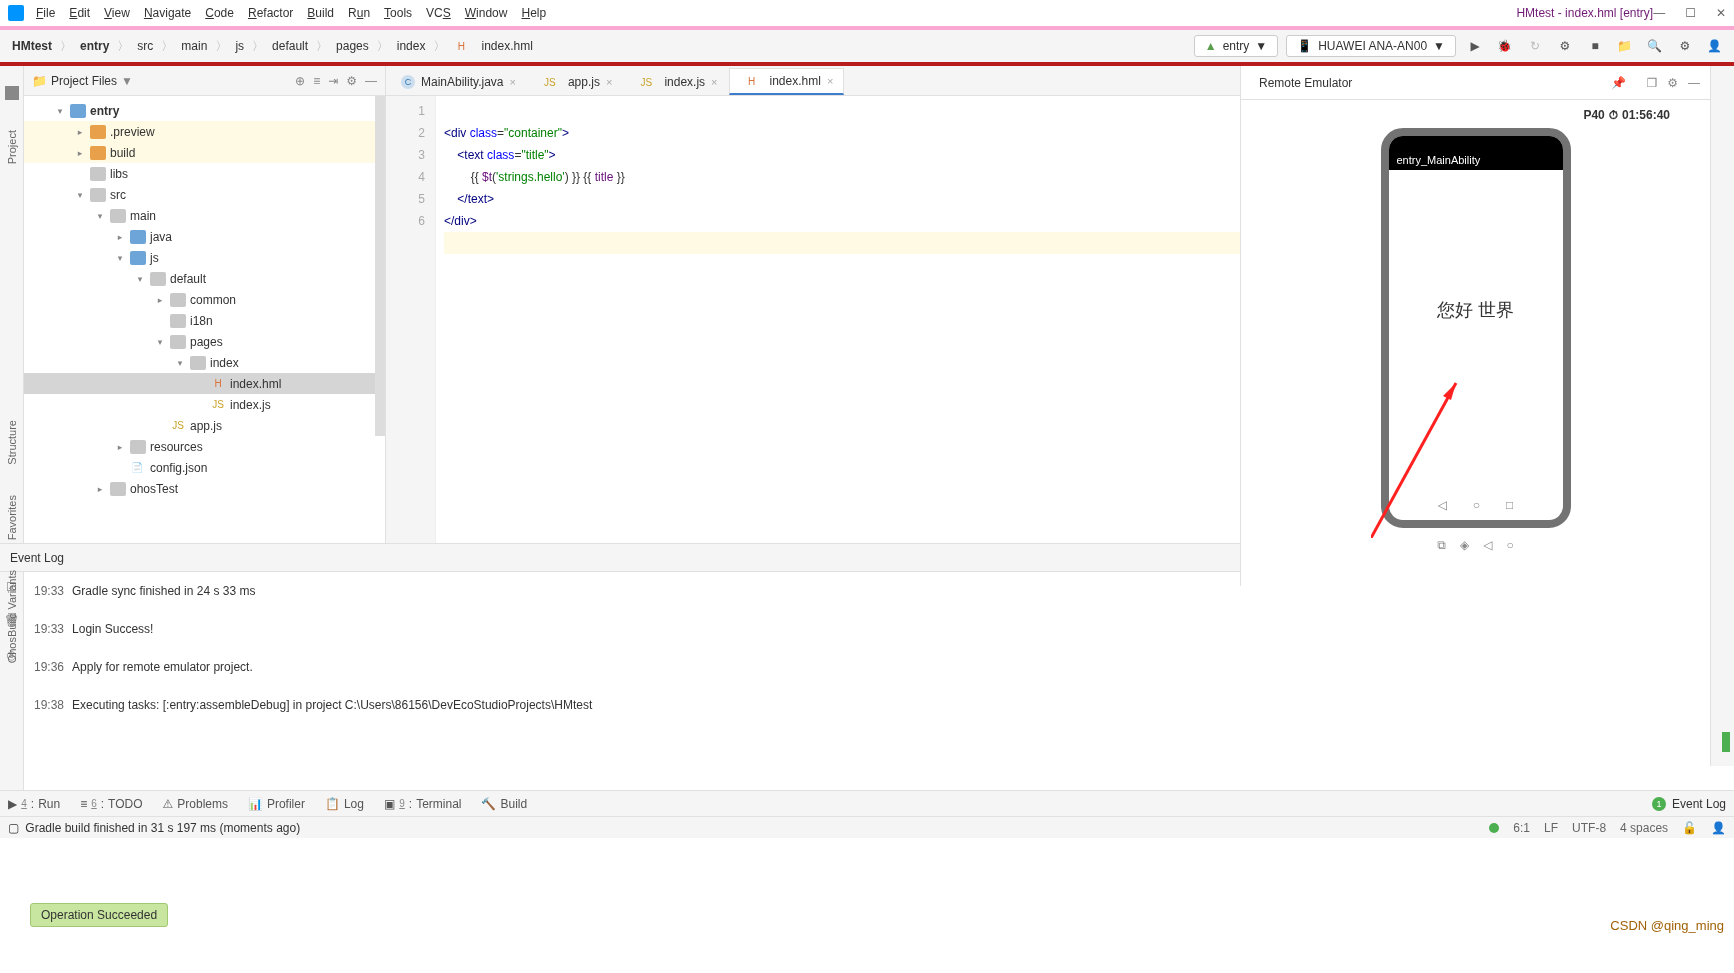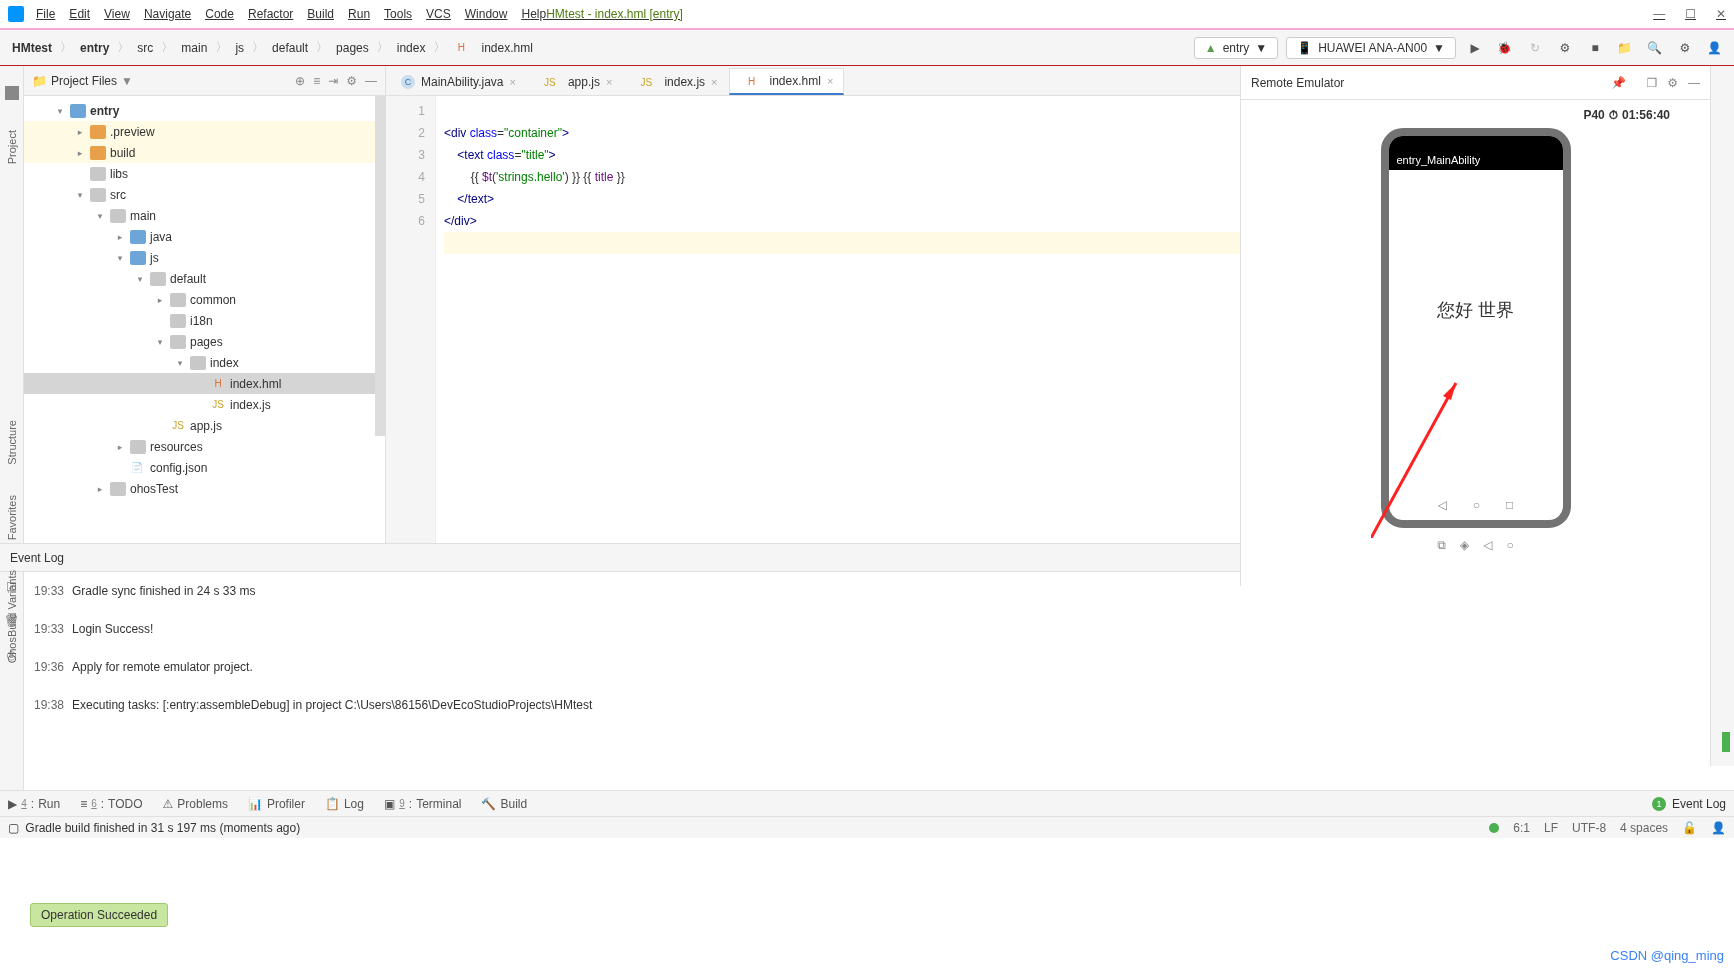--- a/index.html
+++ b/index.html
@@ -1,24 +1,24 @@
 <!DOCTYPE html>
 <html><head>
 <meta charset="utf-8">
 <style>
 * { margin: 0; padding: 0; box-sizing: border-box; font-family: "Segoe UI", Arial, sans-serif; font-size: 12px; }
 body { background: #fff; color: #333; overflow: hidden; width: 1734px; height: 973px; }
-.menubar { height: 30px; display: flex; align-items: center; padding: 0 8px; border-bottom: 2px solid #f9a8d4; text-decoration: underline; }
+.menubar { height: 30px; display: flex; align-items: center; padding: 0 8px; border-bottom: 4px solid #f9a8d4; }
 .logo { width: 16px; height: 16px; background: #0094ff; margin-right: 12px; border-radius: 2px; }
 .menu-items { display: flex; gap: 14px; }
 .menu-item { cursor: pointer; }
 .menu-item u { text-decoration: underline; }
-.title-center { flex: 1; text-align: left; color: #4d7c0f; }
+.title-center { flex: 1; text-align: right; color: #701a75; }
 .win-controls { display: flex; gap: 20px; color: #666; }
-.toolbar { height: 36px; display: flex; align-items: center; padding: 0 8px; border-bottom: 1px solid #b91c1c; background: #f5f5f5; }
+.toolbar { height: 36px; display: flex; align-items: center; padding: 0 8px; border-bottom: 4px solid #b91c1c; background: #f5f5f5; }
 .breadcrumbs { display: flex; align-items: center; gap: 4px; flex: 1; }
 .crumb { padding: 2px 4px; }
 .crumb.bold { font-weight: bold; }
 .crumb-sep { color: #aaa; }
 .toolbar-right { display: flex; align-items: center; gap: 8px; }
 .dropdown { border: 1px solid #ccc; background: #fff; padding: 3px 10px; border-radius: 3px; display: flex; align-items: center; gap: 6px; }
 .icon-btn { width: 22px; height: 22px; display: flex; align-items: center; justify-content: center; color: #555; cursor: pointer; }
 .icon-btn.gray { color: #bbb; }
 .main-area { display: flex; height: 477px; }
 .left-gutter { width: 24px; background: #f5f5f5; border-right: 1px solid #e0e0e0; display: flex; flex-direction: column; align-items: center; padding-top: 20px; gap: 30px; }
@@ -48,21 +48,21 @@
 .code-area { flex: 1; display: flex; font-family: "Consolas", monospace; font-size: 13px; }
 .gutter { width: 50px; background: #f5f5f5; text-align: right; padding: 4px 10px 0 0; color: #aaa; border-right: 1px solid #eee; line-height: 22px; }
 .code { flex: 1; padding: 4px 8px; line-height: 22px; white-space: pre; }
 .code .current-line { background: #fffae3; display: block; }
 .t-tag { color: #000080; }
 .t-attr { color: #0000ff; }
 .t-str { color: #008000; }
 .t-var { color: #660e7a; }
 .emulator-panel { width: 470px; border-left: 1px solid #e0e0e0; display: flex; flex-direction: column; position: absolute; right: 24px; top: 66px; height: 520px; background: #fff; }
 .emu-header { height: 34px; display: flex; align-items: center; padding: 0 10px; border-bottom: 1px solid #e0e0e0; }
-.emu-header .t { flex: 1; }
+.emu-header .t { flex: 1; margin-left: 8px; }
 .emu-header .ico { margin-left: 10px; color: #888; cursor:pointer; }
 .emu-header .stop { width:14px; height:14px; background:#e84e40; }
 .emu-info { text-align: right; padding: 6px 40px; font-weight: bold; font-size: 14px; }
 .phone-wrap { flex: 1; display: flex; flex-direction: column; align-items: center; position: relative; }
 .phone { width: 190px; height: 400px; border: 8px solid #737373; border-radius: 22px; background: #fff; overflow: hidden; position: relative; }
 .phone-status { height: 14px; background: #000; }
 .phone-title { background: #000; color: #fff; font-size: 11px; padding: 4px 8px; }
 .phone-content { display: flex; align-items: center; justify-content: center; height: 280px; font-size: 18px; }
 .phone-nav { position: absolute; bottom: 8px; width: 100%; display: flex; justify-content: center; gap: 26px; color: #888; font-size: 10px; }
 .arrow-annot { position: absolute; left: 130px; top: 250px; width: 90px; height: 160px; pointer-events: none; }
@@ -79,21 +79,21 @@
 .bottom-tabs { height: 26px; display: flex; align-items: center; padding: 0 8px; border-top: 1px solid #e0e0e0; background: #f5f5f5; gap: 20px; }
 .btab { display: flex; align-items: center; gap: 4px; cursor: pointer; color: #555; }
 .btab .n { color:#888; font-size:10px; text-decoration:underline;}
 .btab-right { margin-left: auto; display: flex; align-items: center; gap: 6px; }
 .badge { background: #4caf50; color: #fff; border-radius: 50%; width: 14px; height: 14px; display: inline-flex; align-items: center; justify-content: center; font-size: 9px; }
 .statusbar { height: 22px; display: flex; align-items: center; padding: 0 8px; border-top: 1px solid #e0e0e0; background: #f5f5f5; font-size: 11px; }
 .statusbar .msg { flex: 1; display:flex; align-items:center; gap:6px;}
 .statusbar .right { display: flex; gap: 14px; align-items: center; color: #666; }
 .dot-green { width: 10px; height: 10px; background: #4caf50; border-radius: 50%; }
 .lock { color: #888; }
-.watermark { position:absolute; right:10px; bottom:10px; color:#3b82f6; font-size:13px;}
+.watermark { position:absolute; right:10px; bottom:40px; color:#a16207; font-size:13px;}
 .right-gutter { position:absolute; right:0; top:66px; width:24px; height:700px; background:#f5f5f5; border-left:1px solid #e0e0e0;}
 .pin-icon{color:#888;}
 </style>
 </head>
 <body>
 
 <div class="menubar">
   <div class="logo"></div>
   <div class="menu-items">
     <span class="menu-item"><u>F</u>ile</span>

